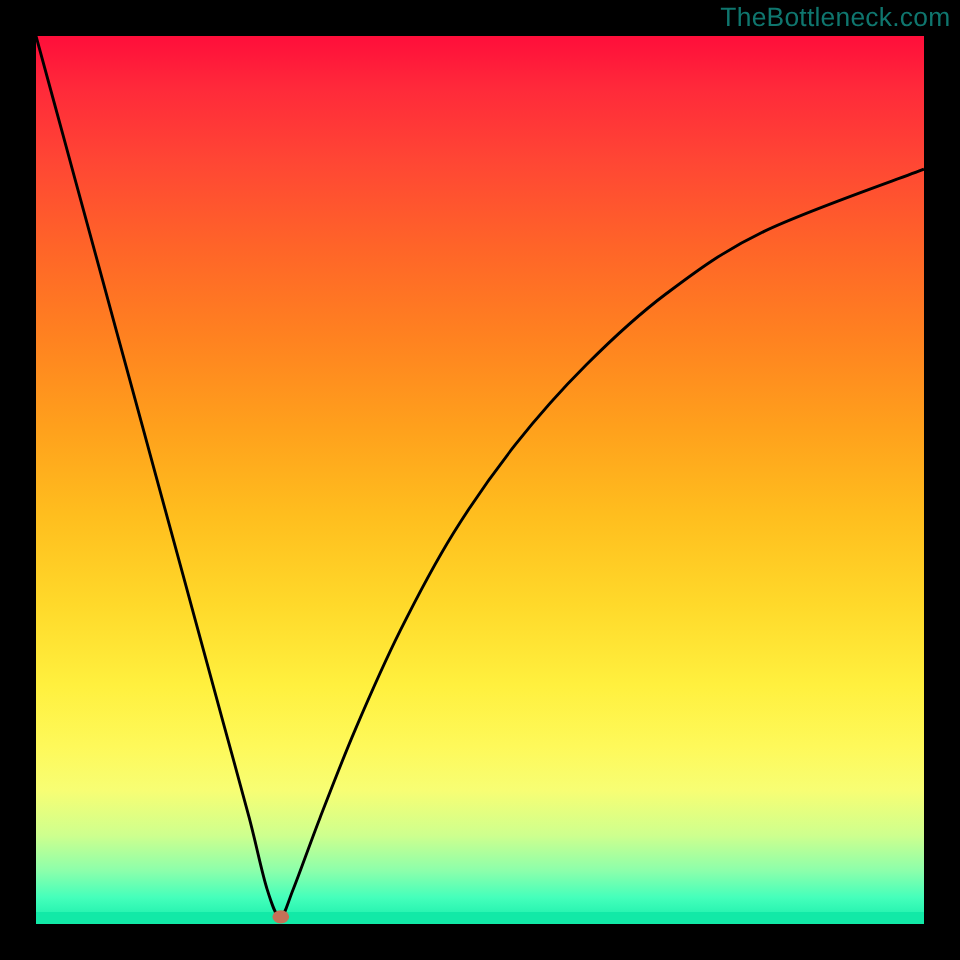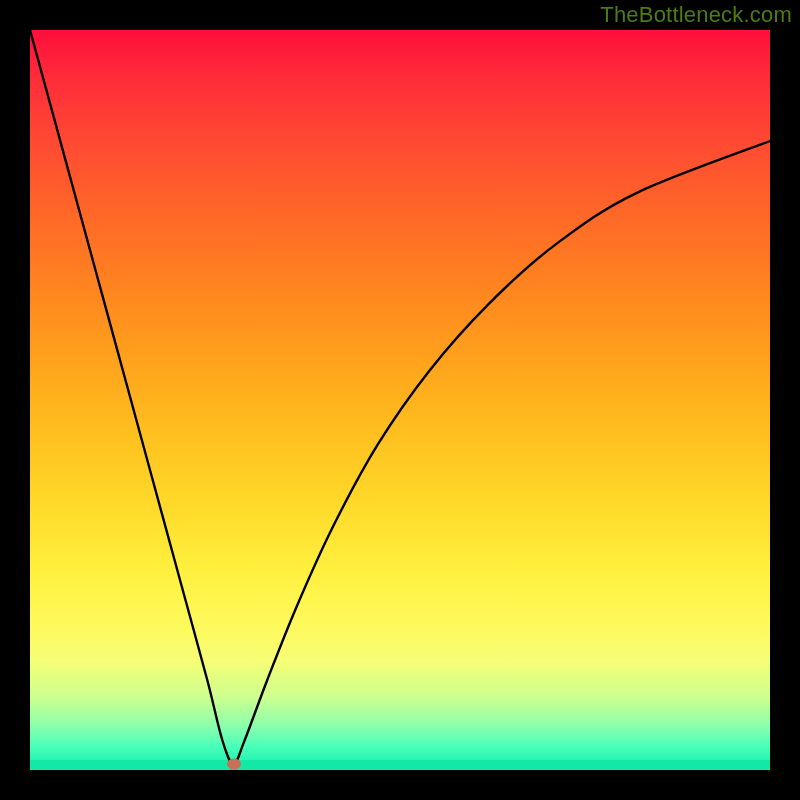--- a/index.html
+++ b/index.html
@@ -14,21 +14,21 @@
   .frame {
     position: relative;
     width: 800px;
     height: 800px;
     background: #000;
   }
   .watermark {
     position: absolute;
     top: 2px;
     right: 8px;
-    color: #4d7c0f;
+    color: #0f766e;
     font-size: 22px;
     font-weight: 400;
     letter-spacing: 0.2px;
     z-index: 10;
   }
   .plot {
     position: absolute;
     left: 30px;
     top: 30px;
     width: 740px;

